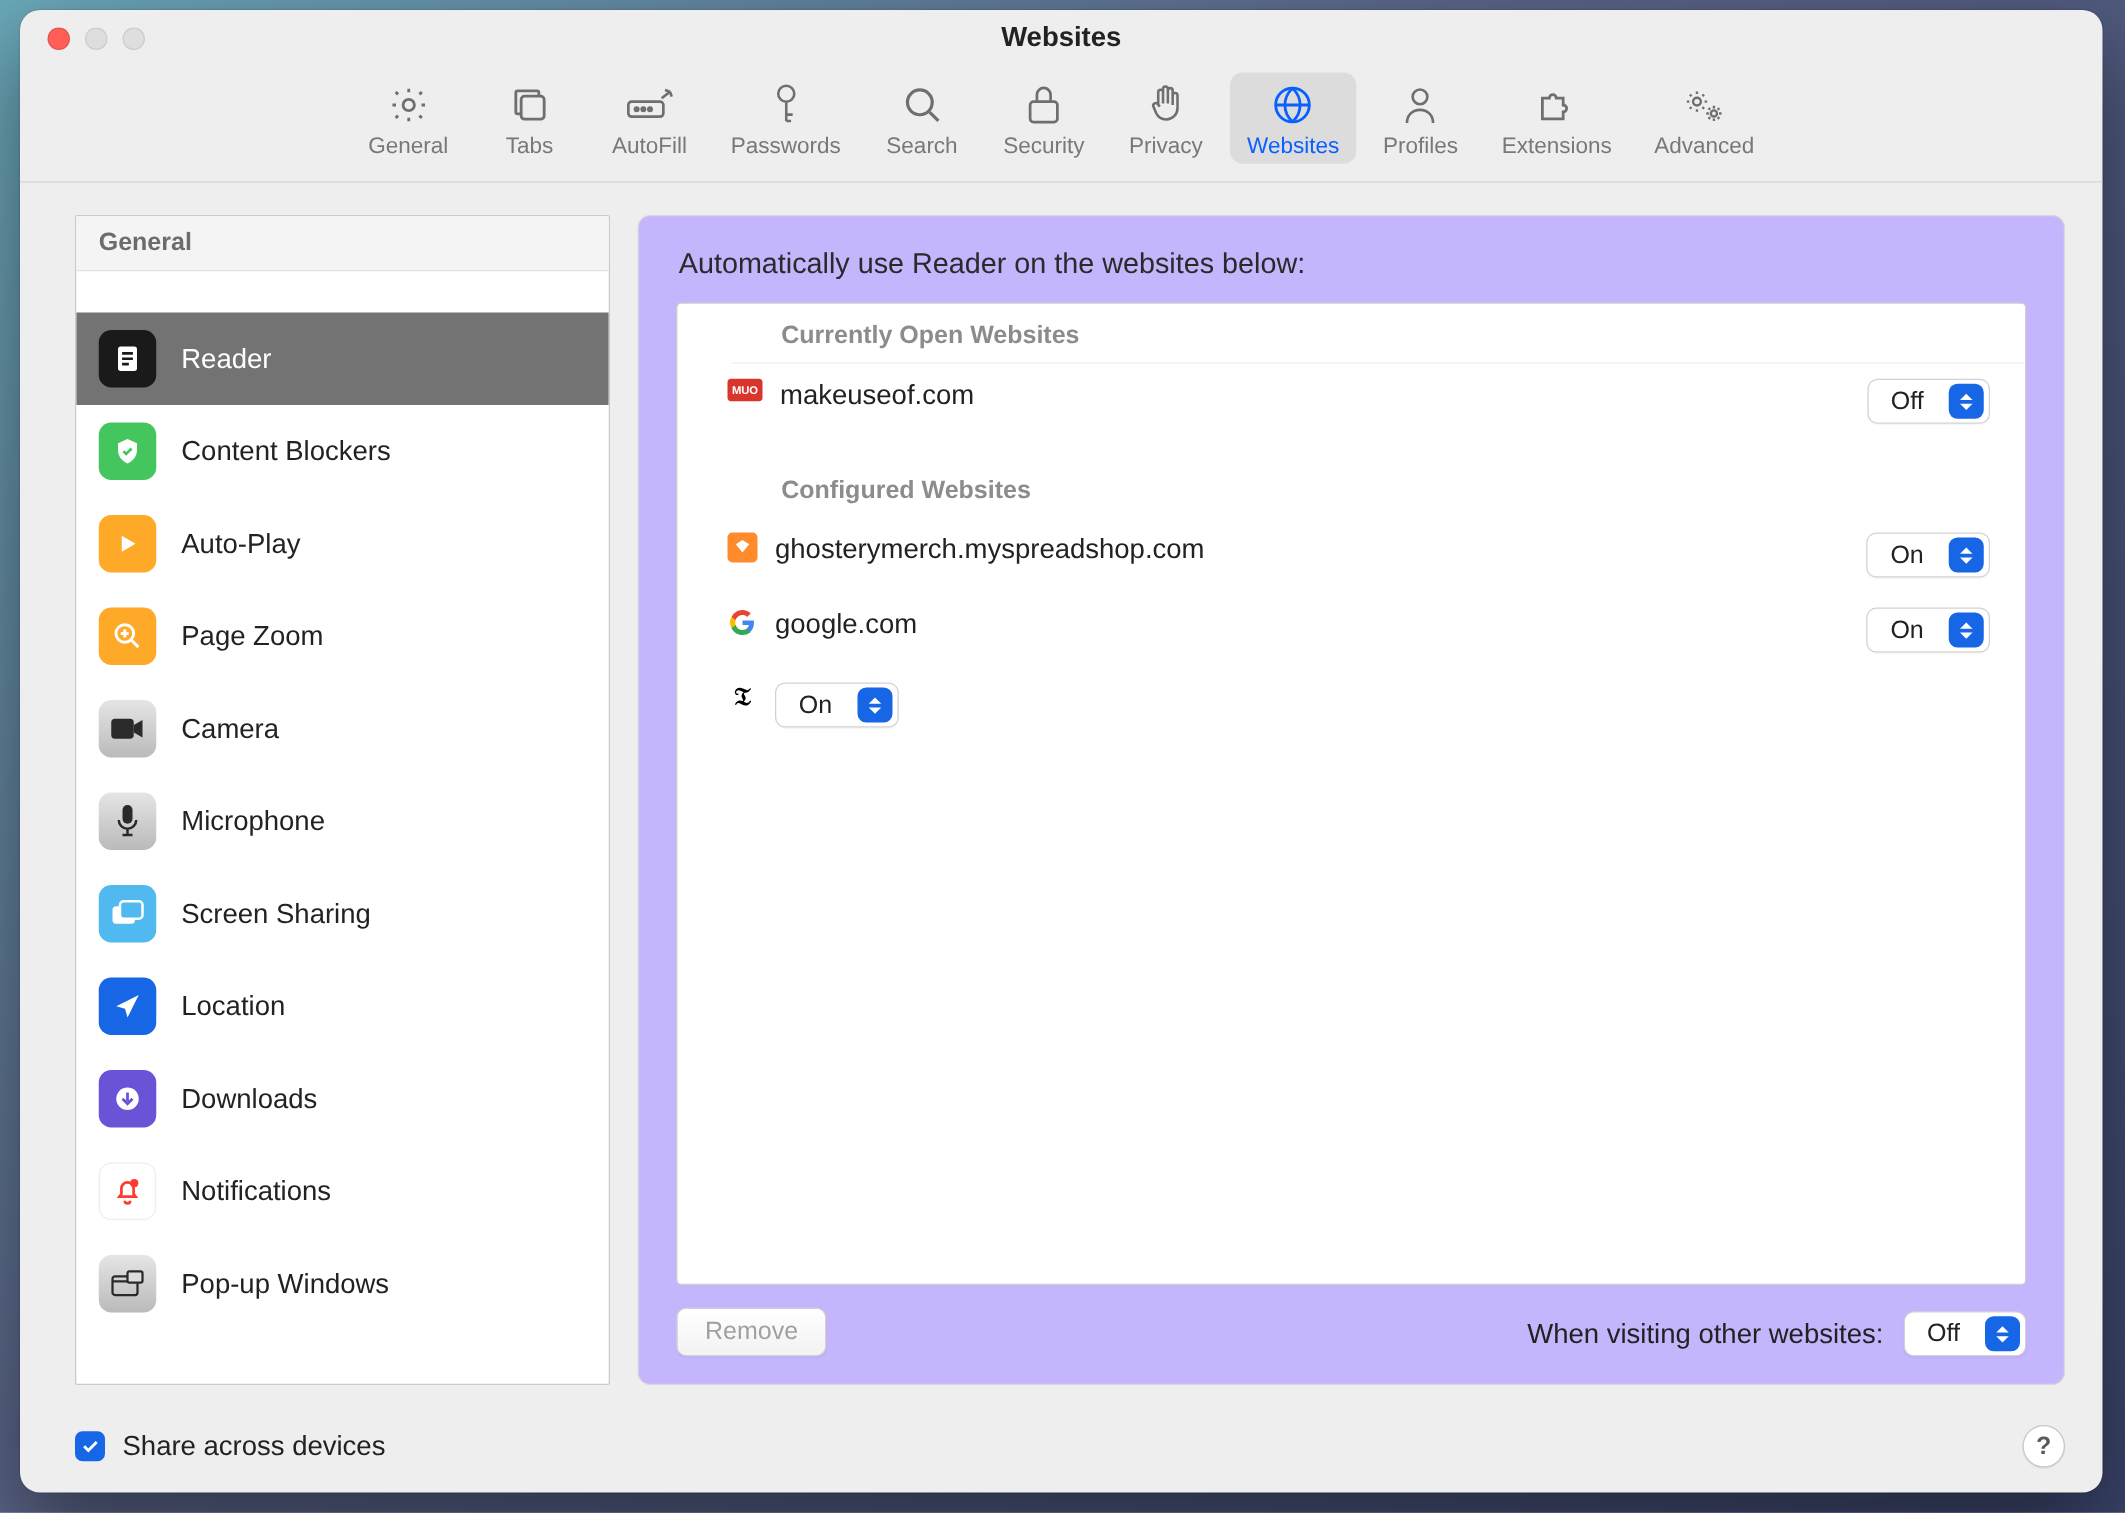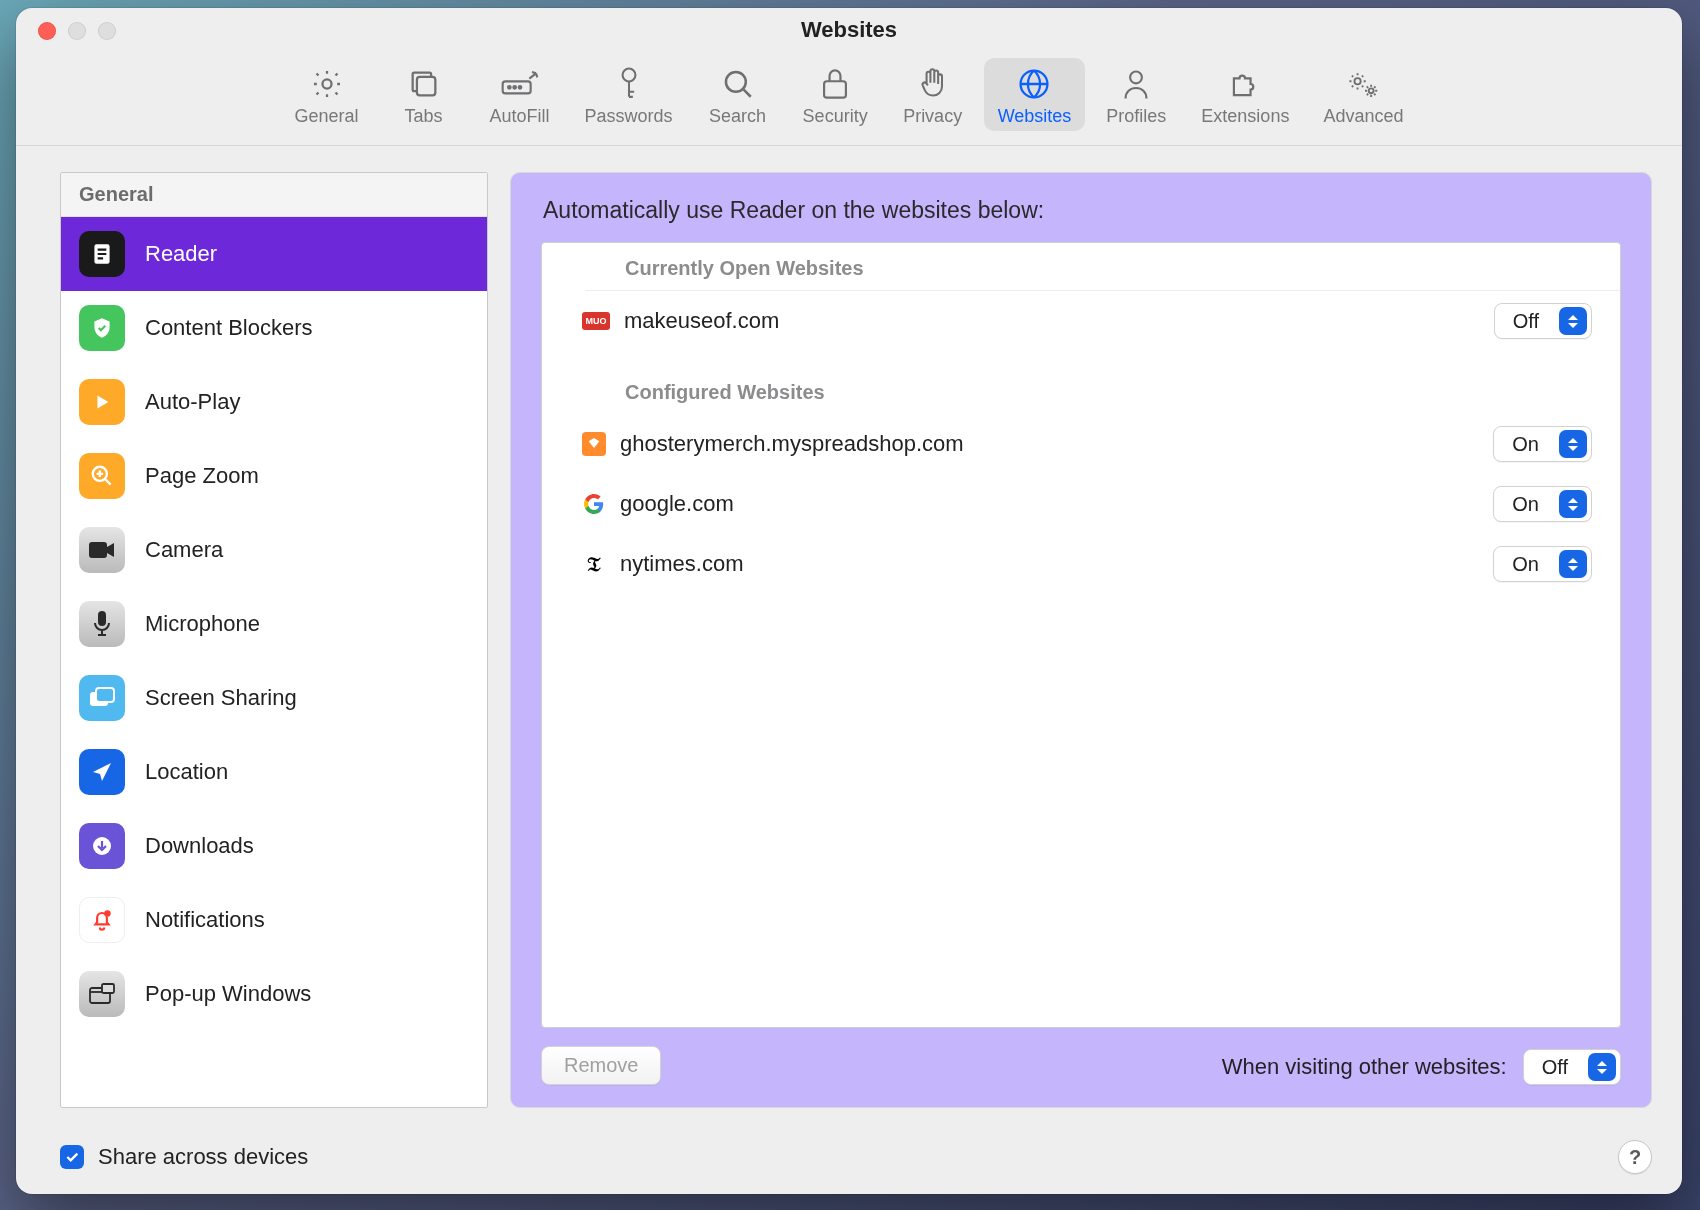--- a/index.html
+++ b/index.html
@@ -81,22 +81,23 @@
     border-bottom:1px solid #e3e3e3;
   }
   .side-item {
     display:flex; align-items:center;
     gap:20px;
     padding: 14px 18px;
     font-size:22px;
     color:#222;
   }
   .side-item.selected {
-    background:#6d28d9;
+    background:#737373;
     color:#fff;
+    margin-top:33px;
   }
   .side-icon {
     width:46px; height:46px; border-radius:10px;
     display:flex; align-items:center; justify-content:center;
     flex-shrink:0;
     color:#fff;
   }
 
   
   .content {
@@ -116,21 +117,21 @@
     overflow:hidden;
   }
   .section-head {
     font-size:20px; font-weight:600; color:#8c8c8e;
     padding: 14px 40px 10px 40px;
     border-bottom:1px solid #eee;
     margin-left:43px;
   }
   .section-head.inner { border-bottom:none; padding-top:30px; }
   .site-row {
-    display:flex; align-items:center;
+    display:flex; align-items:flex-start;
     padding: 12px 28px 12px 40px;
     gap:14px;
   }
   .favicon {
     width:24px; height:24px; border-radius:4px;
     display:flex; align-items:center; justify-content:center;
     font-size:14px; font-weight:700; color:#fff;
     flex-shrink:0;
   }
   .site-name { font-size:22px; color:#222; flex:1;}
@@ -454,21 +455,20 @@
           </div>
           <span class="site-name">google.com</span>
           <div class="select">
             <span class="val">On</span>
             <span class="chev"></span>
           </div>
         </div>
 
         <div class="site-row">
           <div class="favicon" style="background:#fff;color:#000;font-family:Georgia,serif;font-size:20px;font-weight:900">𝔗</div>
-          <span class="site-name">nytimes.com</span>
           <div class="select">
             <span class="val">On</span>
             <span class="chev"></span>
           </div>
         </div>
       </div>
 
       <div class="content-footer">
         <button class="btn">Remove</button>
         <div class="default-right">

